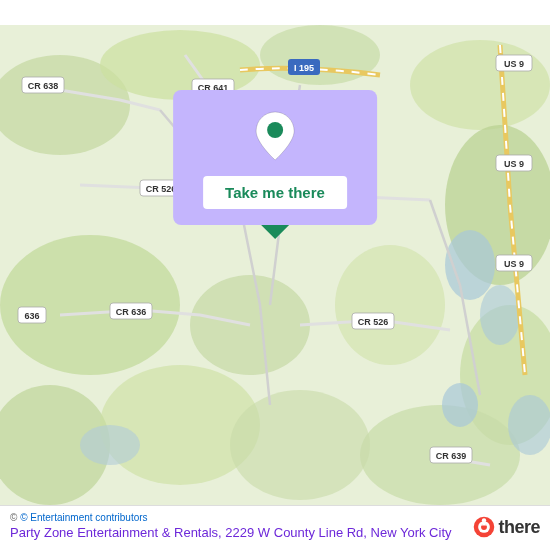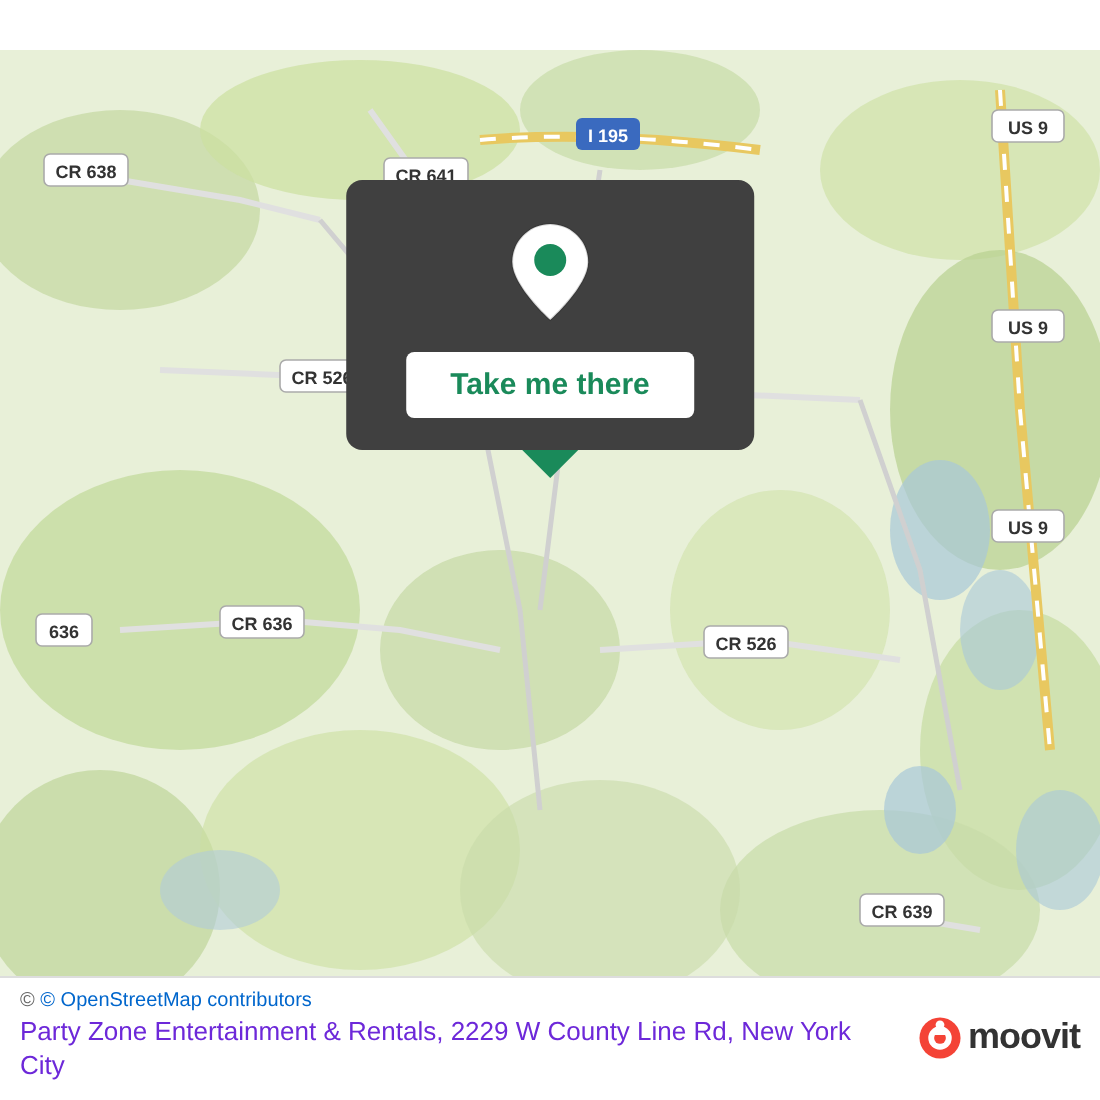--- a/index.html
+++ b/index.html
@@ -79,21 +79,21 @@
       height: 22px;
       margin-right: 3px;
     }
 
     
     #popup-card {
       position: absolute;
       top: 90px;
       left: 50%;
       transform: translateX(-50%);
-      background: #404040;
+      background: #c4b5fd;
       border-radius: 8px;
       padding: 20px 30px 16px 30px;
       display: flex;
       flex-direction: column;
       align-items: center;
       z-index: 10;
       min-width: 180px;
     }
 
     #map-pin {
@@ -219,32 +219,32 @@
       <path d="M22 2 C11.5 2 3 10.5 3 21 C3 33 22 50 22 50 C22 50 41 33 41 21 C41 10.5 32.5 2 22 2Z" fill="white" stroke="rgba(0,0,0,0.15)" stroke-width="1"></path>
       <circle cx="22" cy="20" r="8" fill="#1a8a5a"></circle>
     </svg>
 
     <button id="take-me-there-btn">Take me there</button>
   </div>
 
   <div id="bottom-bar">
     <div id="bottom-left">
       <div id="attribution">
-        © <span style="color:#0066cc;cursor:pointer;">© OpenStreetMap contributors</span>
+        © <span style="color:#0066cc;cursor:pointer;">© Entertainment contributors</span>
       </div>
       <div id="location-text">Party Zone Entertainment &amp; Rentals, 2229 W County Line Rd, New York City</div>
     </div>
 
     <div id="moovit-logo">
 
       <svg id="moovit-icon" viewBox="0 0 30 30" xmlns="http://www.w3.org/2000/svg">
         <circle cx="15" cy="15" r="14" fill="#f44336"></circle>
         <circle cx="15" cy="15" r="8" fill="white"></circle>
         <circle cx="15" cy="15" r="4" fill="#f44336"></circle>
 
         <circle cx="15" cy="6" r="3" fill="white"></circle>
         <path d="M10 13 Q15 8 20 13" fill="white"></path>
       </svg>
-      <span id="moovit-logo-text">moovit</span>
+      <span id="moovit-logo-text">there</span>
     </div>
   </div>
 
 </div>
 
 </body></html>

